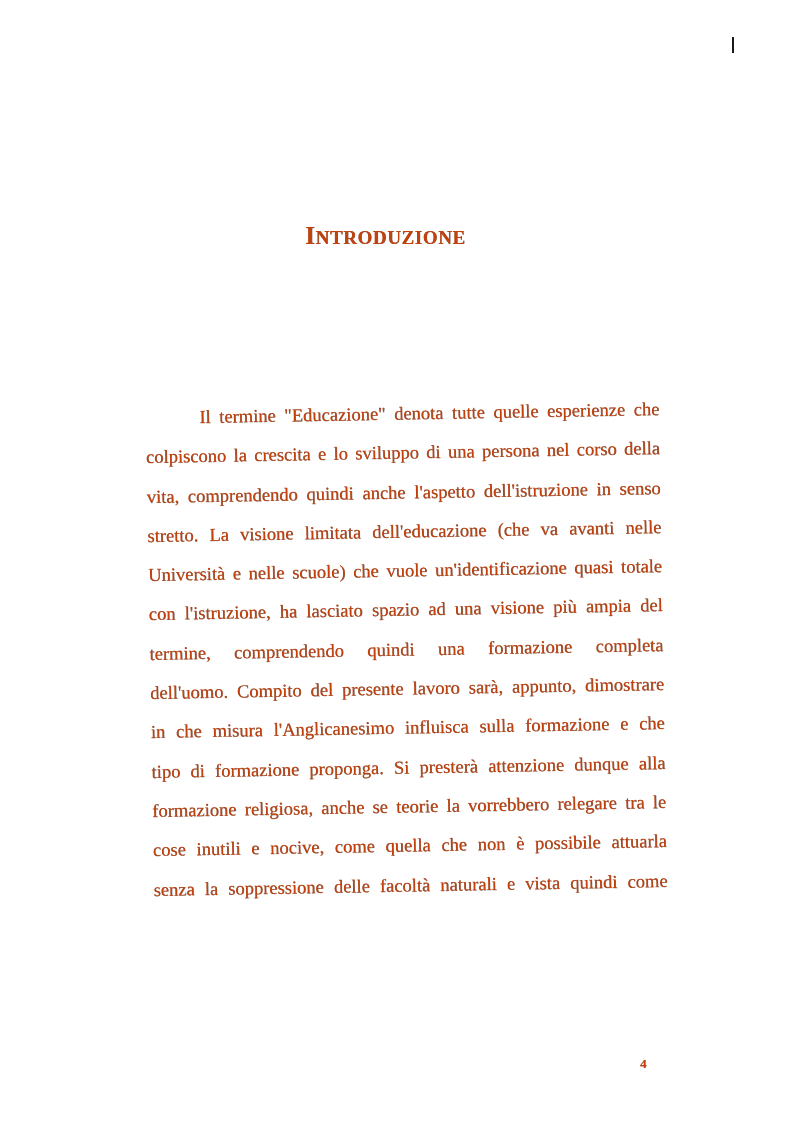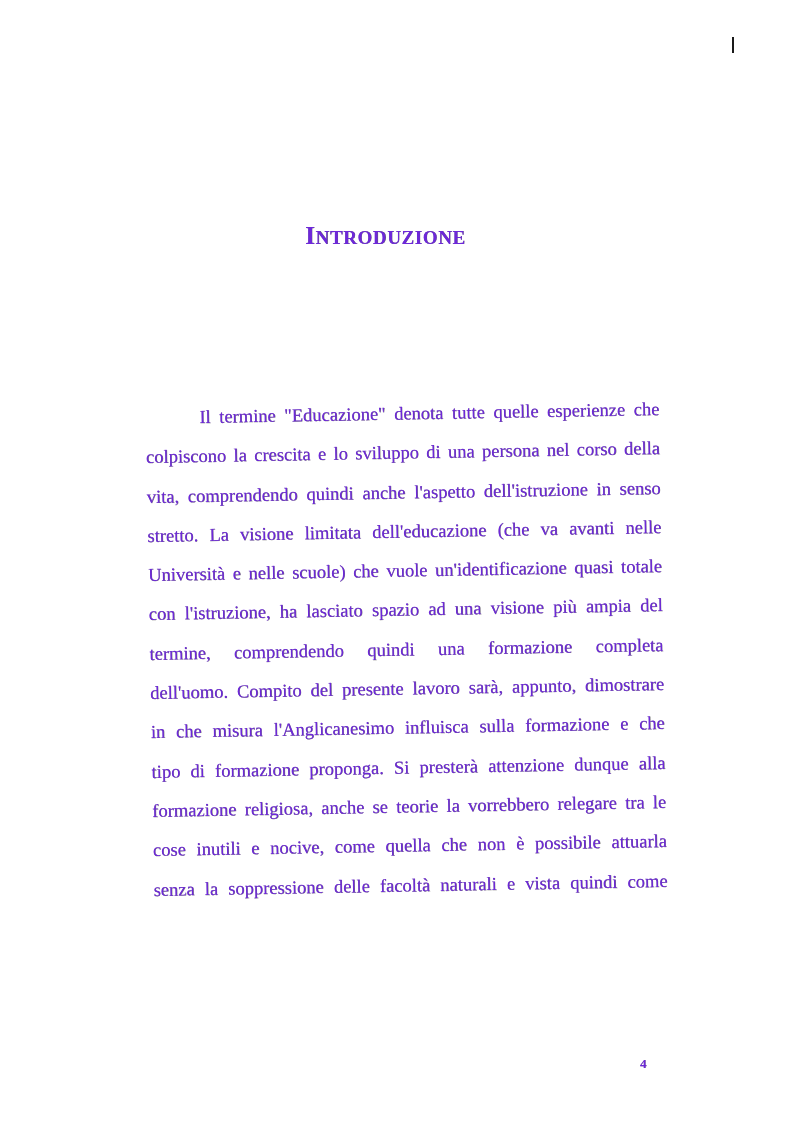--- a/index.html
+++ b/index.html
@@ -7,21 +7,21 @@
     padding: 0;
     background: #e8e8e8;
   }
   .page {
     position: relative;
     width: 793px;
     height: 1123px;
     background: #ffffff;
     overflow: hidden;
     font-family: "Liberation Serif", "DejaVu Serif", serif;
-    color: #6d28d9;
+    color: #c2410c;
   }
   .margin-tick {
     position: absolute;
     left: 732px;
     top: 37px;
     width: 2px;
     height: 16px;
     background: #1a1a1a;
   }
   .title-wrap {

